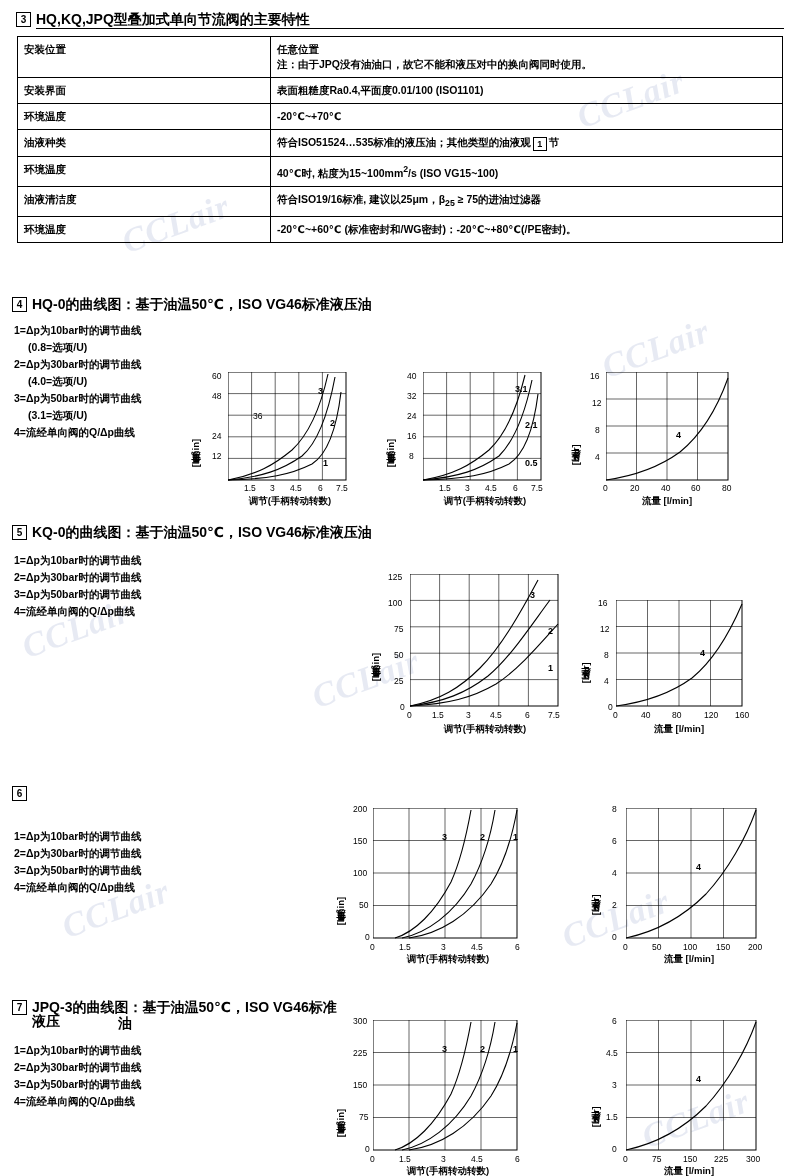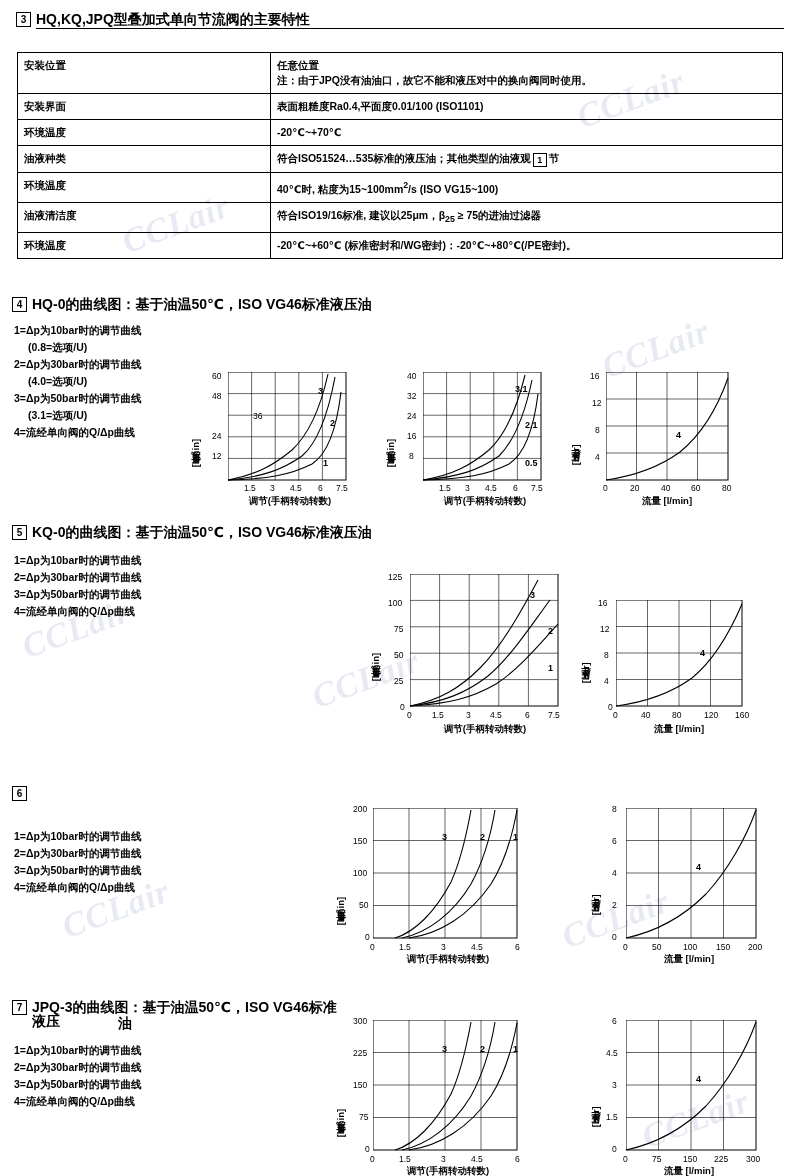--- a/index.html
+++ b/index.html
@@ -77,21 +77,21 @@
 <div class="wm" style="left:310px;top:660px;">CCLair</div>
 <div class="wm" style="left:60px;top:890px;">CCLair</div>
 <div class="wm" style="left:560px;top:900px;">CCLair</div>
 <div class="wm" style="left:640px;top:1100px;">CCLair</div>
 
 <div class="sec" style="position:absolute;left:16px;top:12px;width:768px;">
   <span class="numbox">3</span>
   <span class="sec-title sec-underline" style="flex:1;padding-bottom:2px;">HQ,KQ,JPQ型叠加式单向节流阀的主要特性</span>
 </div>
 
-<div style="position:absolute;left:17px;top:52px;width:628px;">
+<div style="position:absolute;left:17px;top:36px;width:628px;">
 <table class="spec">
   <tbody>
         <tr>
     <td class="k">安装位置</td>
     <td class="v">
       <div>任意位置</div>
       <div>注：由于JPQ没有油油口，故它不能和液压对中的换向阀同时使用。</div>
     </td>
   </tr>
   <tr>

